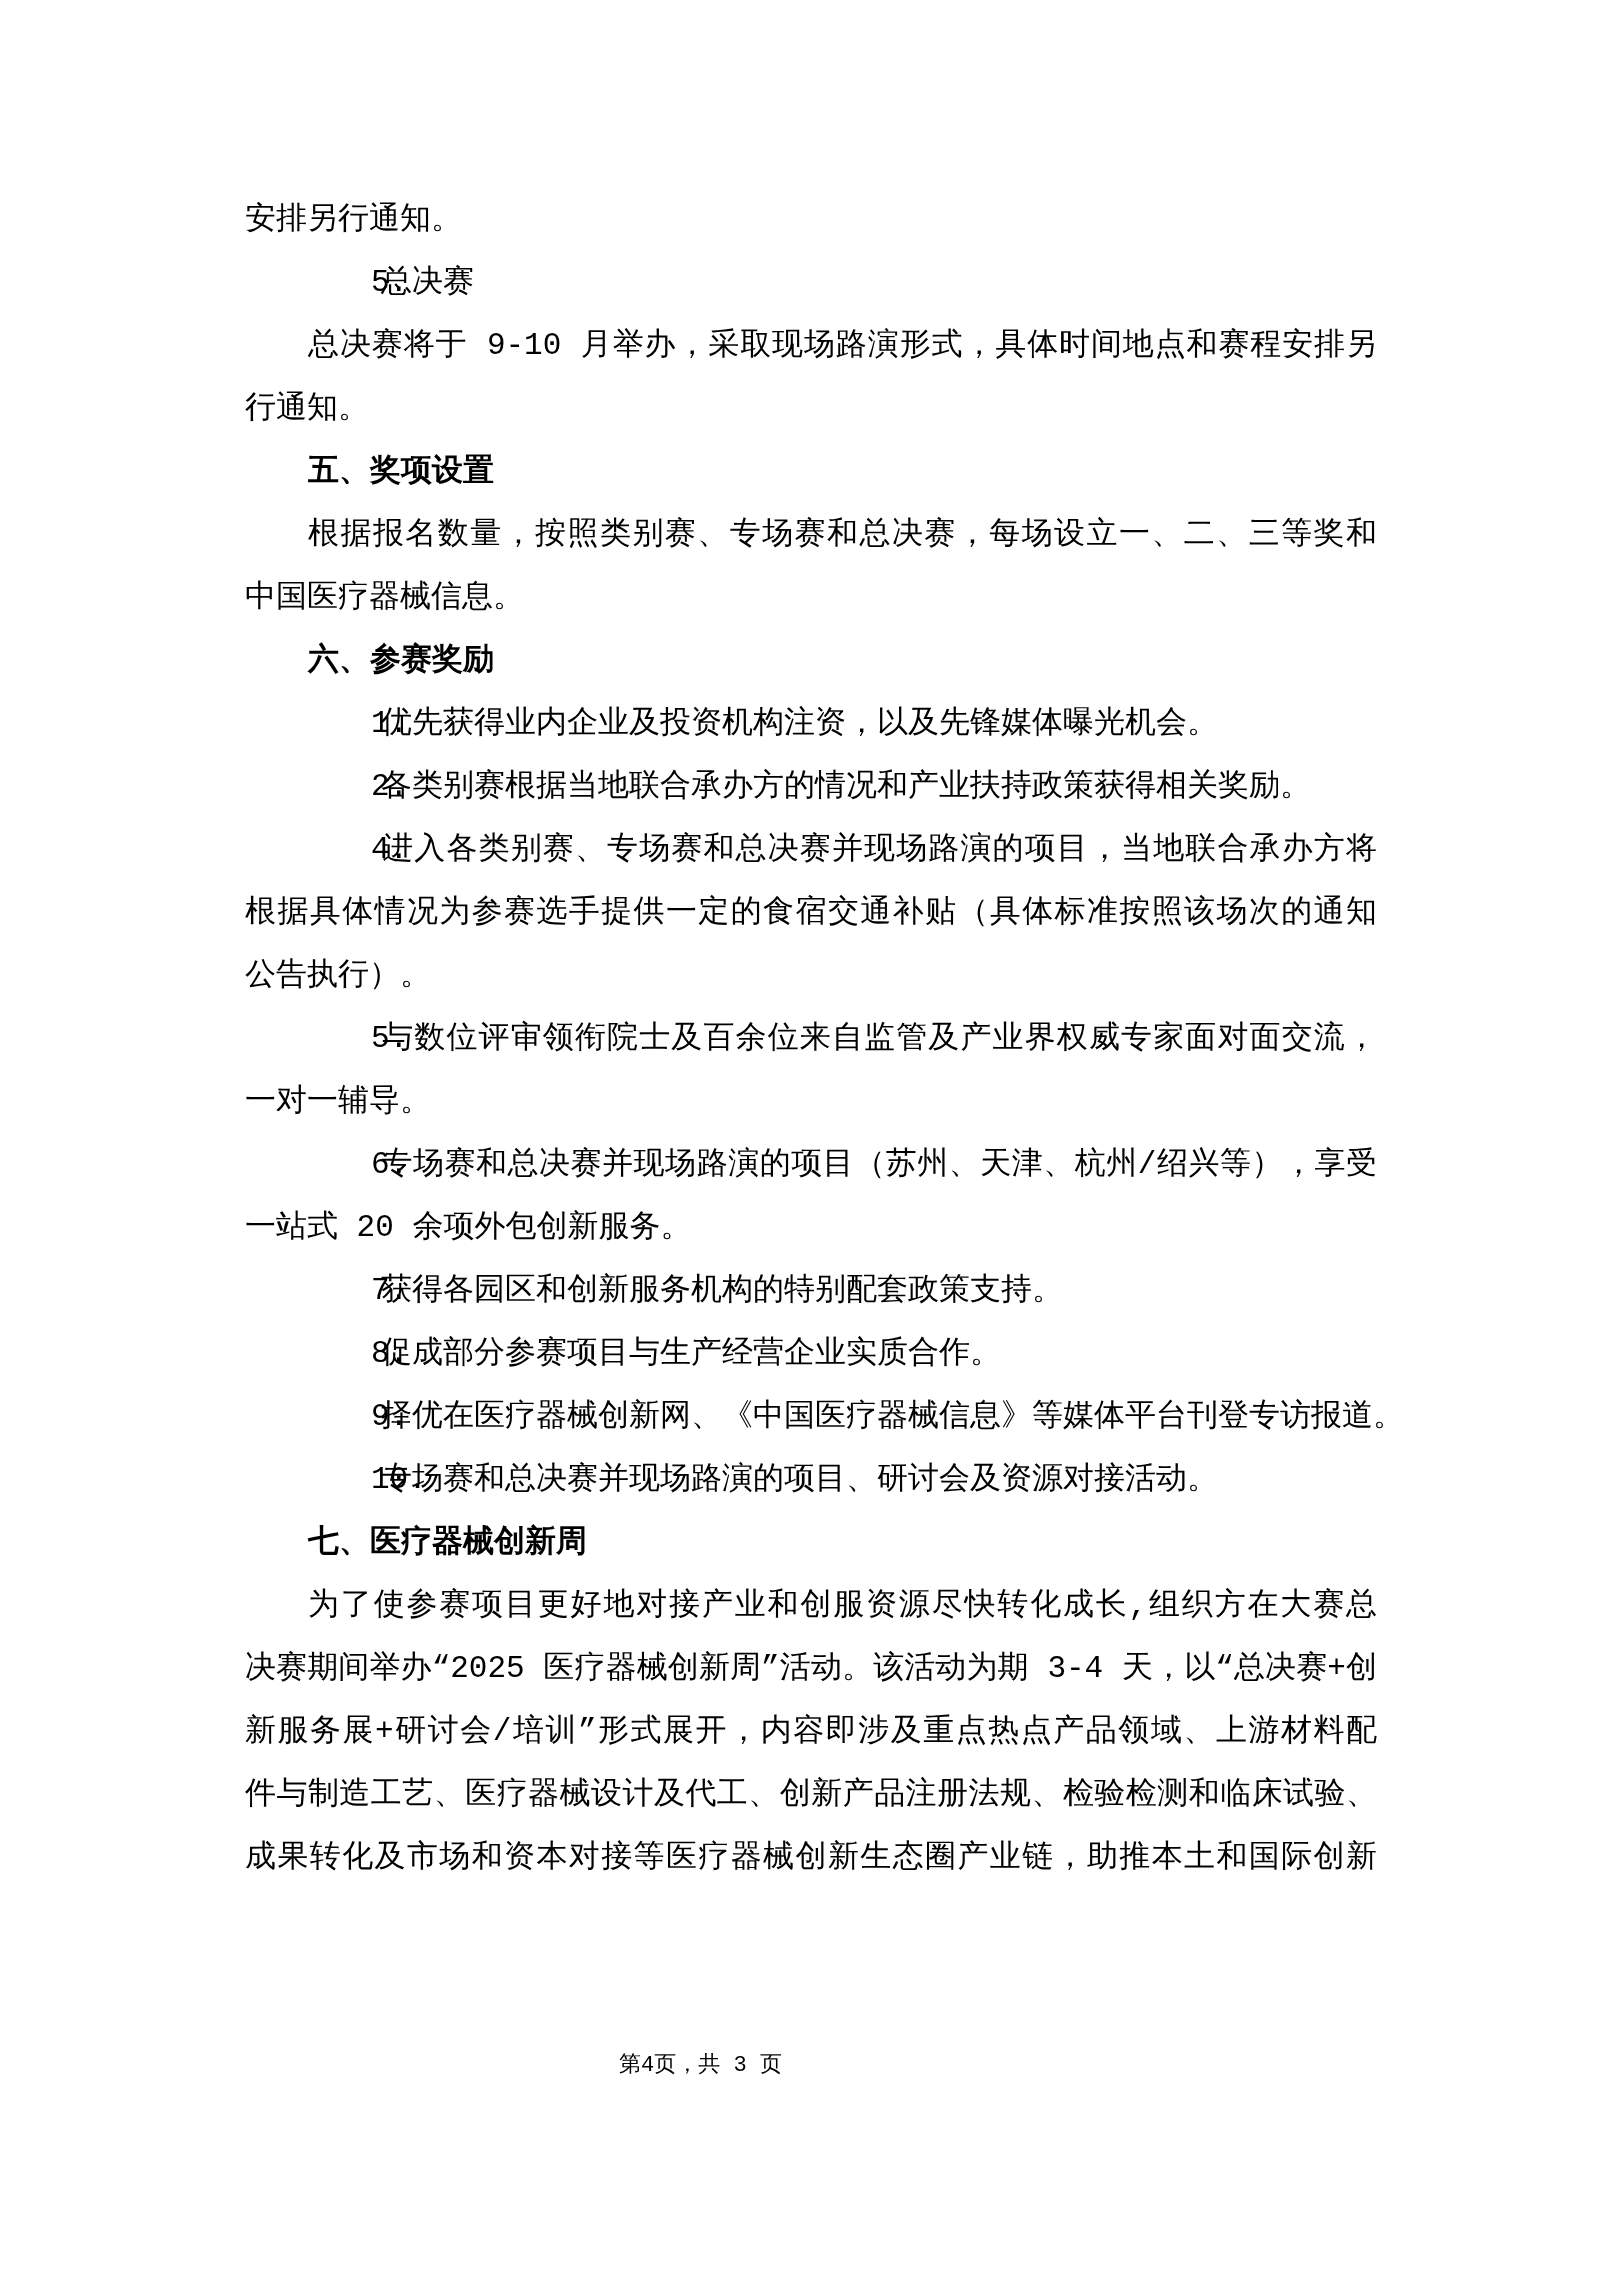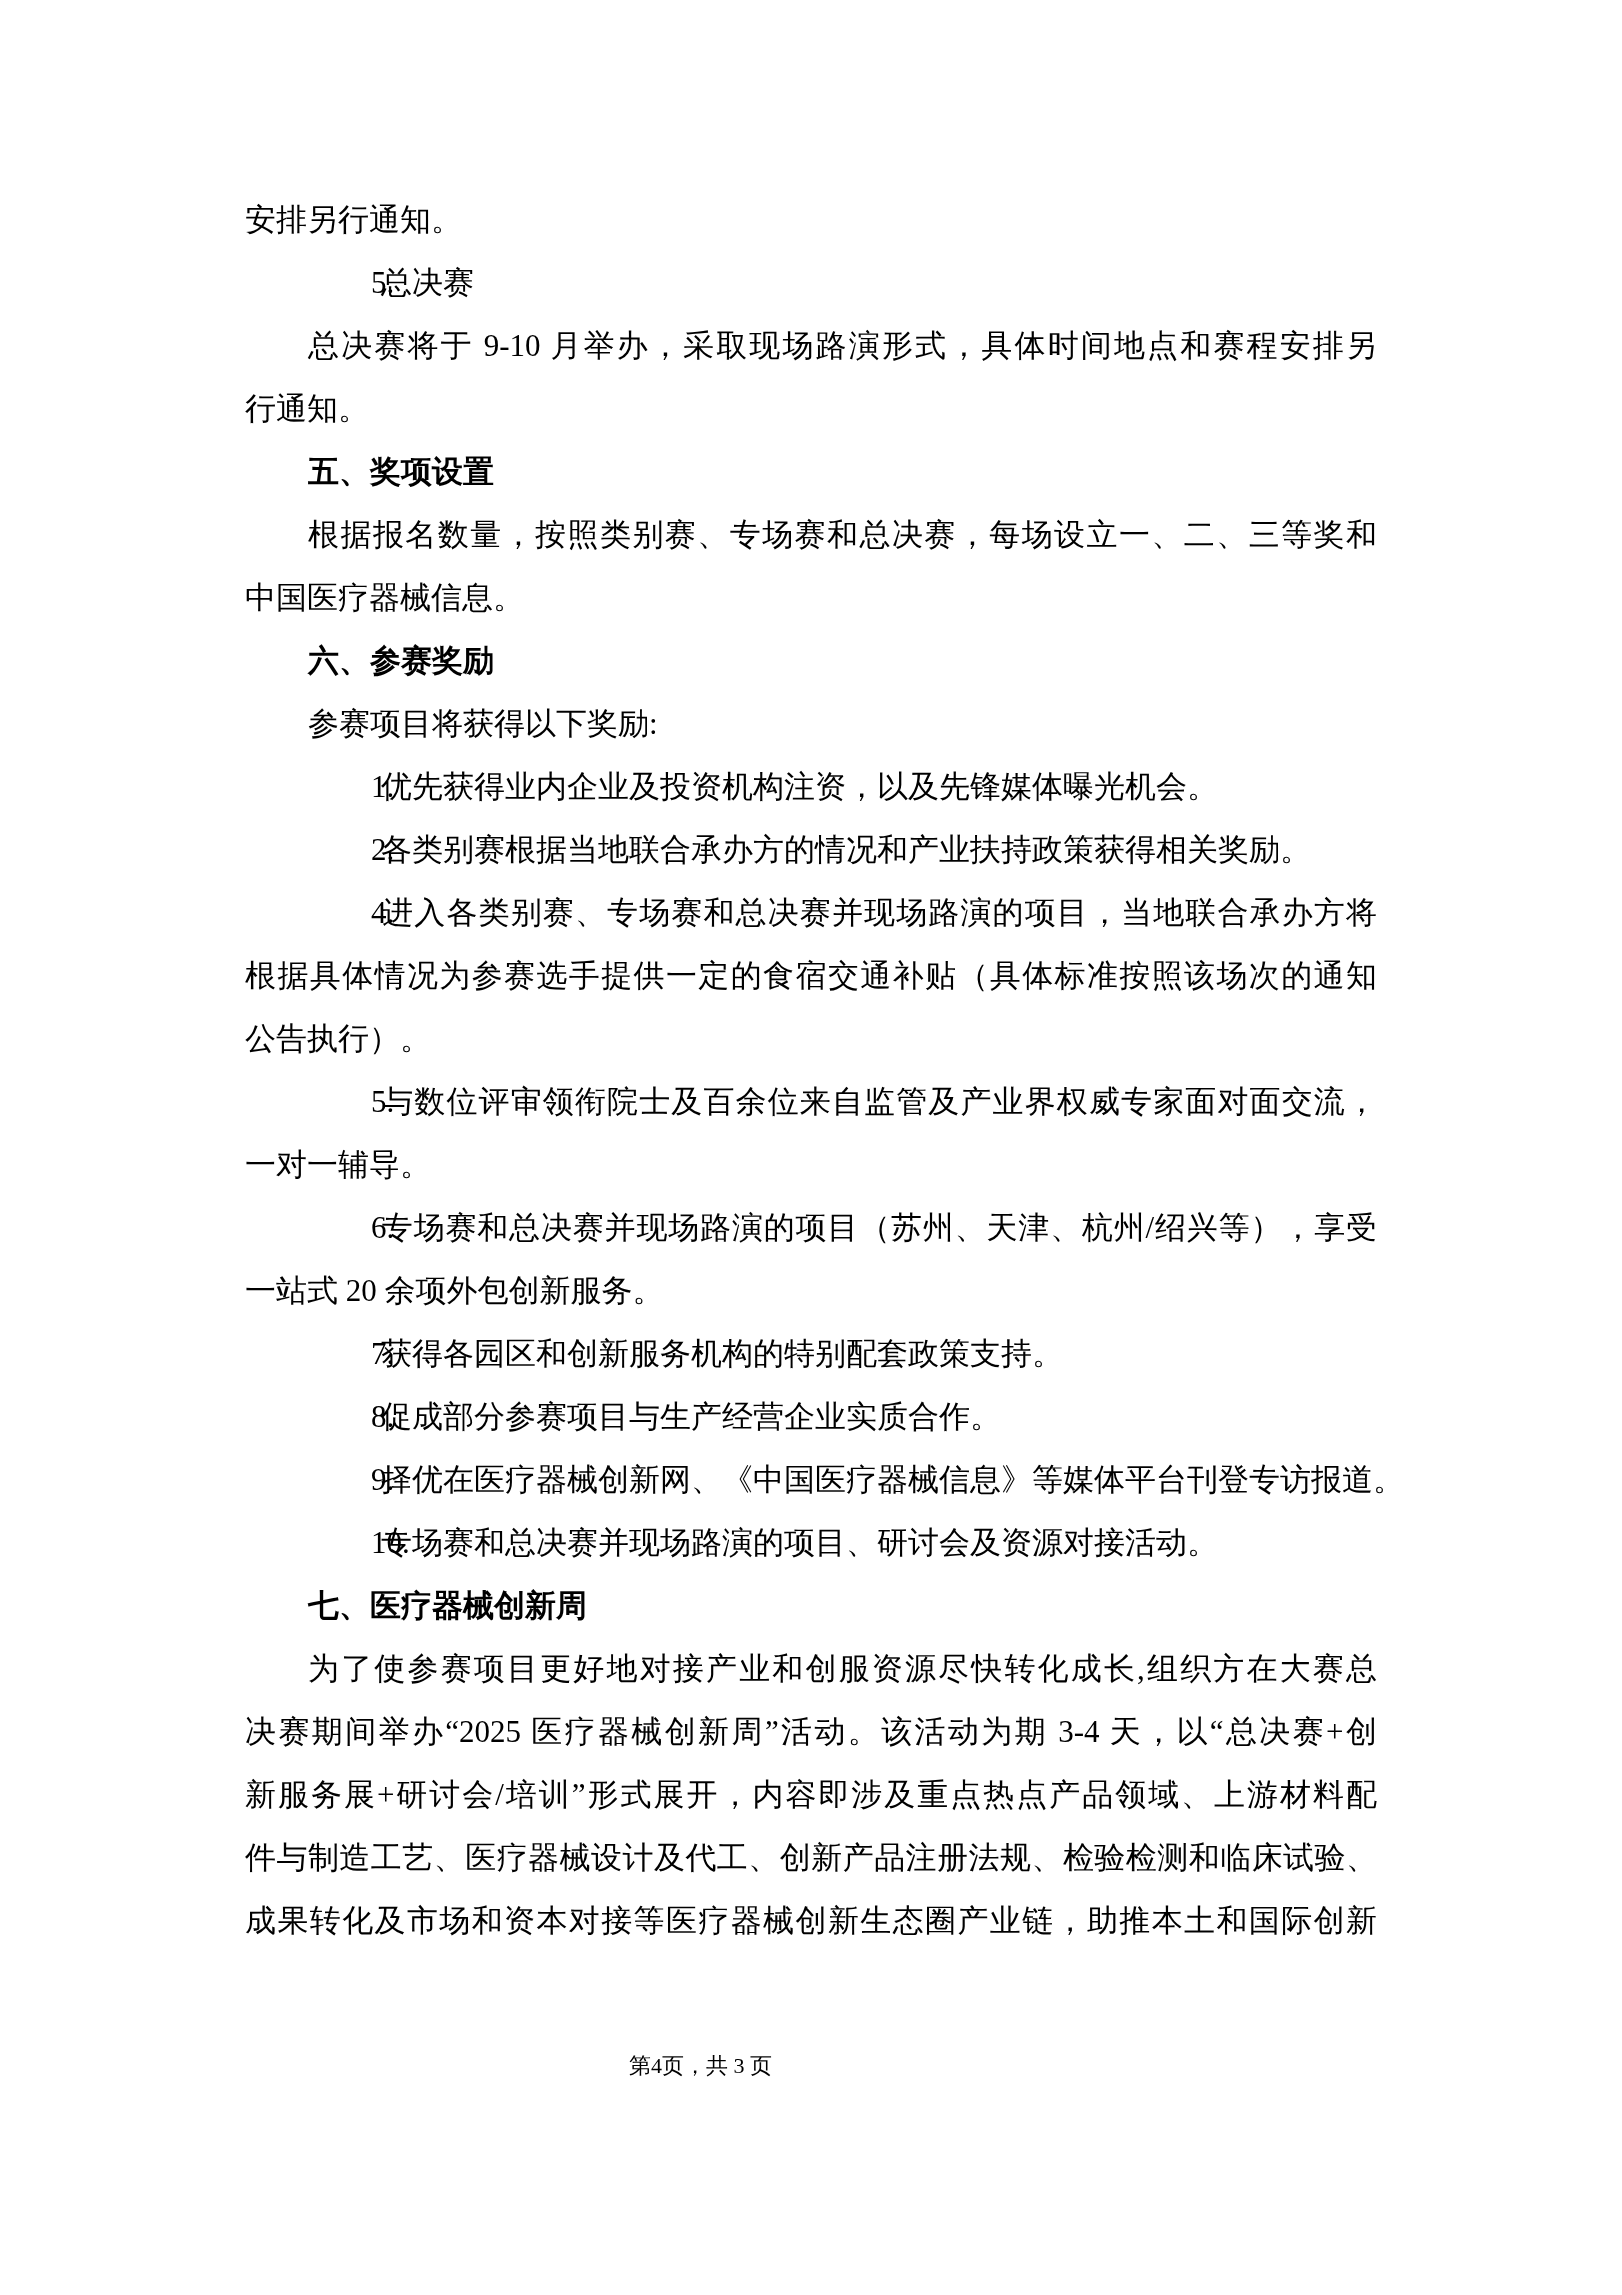--- a/index.html
+++ b/index.html
@@ -6,21 +6,21 @@
     margin: 0;
     padding: 0;
     background: #ffffff;
   }
   .page {
     position: relative;
     width: 1401px;
     height: 2295px;
     background: #ffffff;
     color: #000000;
-    font-family: Liberation Serif, serif;
+    font-family: Liberation Mono, monospace;
     overflow: hidden;
   }
   .content {
     position: absolute;
     left: 245px;
     top: 188px;
     width: 1132px;
     font-size: 31px;
     line-height: 63px;
   }
@@ -66,21 +66,20 @@
     <div class="line">行通知。</div>
 
     <div class="line indent heading">五、奖项设置</div>
 
     <div class="line indent fill">根据报名数量，按照类别赛、专场赛和总决赛，每场设立一、二、三等奖和</div>
 
     <div class="line">中国医疗器械信息。</div>
 
     <div class="line indent heading">六、参赛奖励</div>
 
-    <div class="line indent">参赛项目将获得以下奖励:</div>
 
     <div class="line indent"><span class="num">1.</span><span>优先获得业内企业及投资机构注资，以及先锋媒体曝光机会。</span></div>
 
     <div class="line indent"><span class="num">2.</span><span>各类别赛根据当地联合承办方的情况和产业扶持政策获得相关奖励。</span></div>
 
 
     <div class="line indent fill"><span class="num">4.</span><span>进入各类别赛、专场赛和总决赛并现场路演的项目，当地联合承办方将</span></div>
 
     <div class="line fill">根据具体情况为参赛选手提供一定的食宿交通补贴（具体标准按照该场次的通知</div>
 

